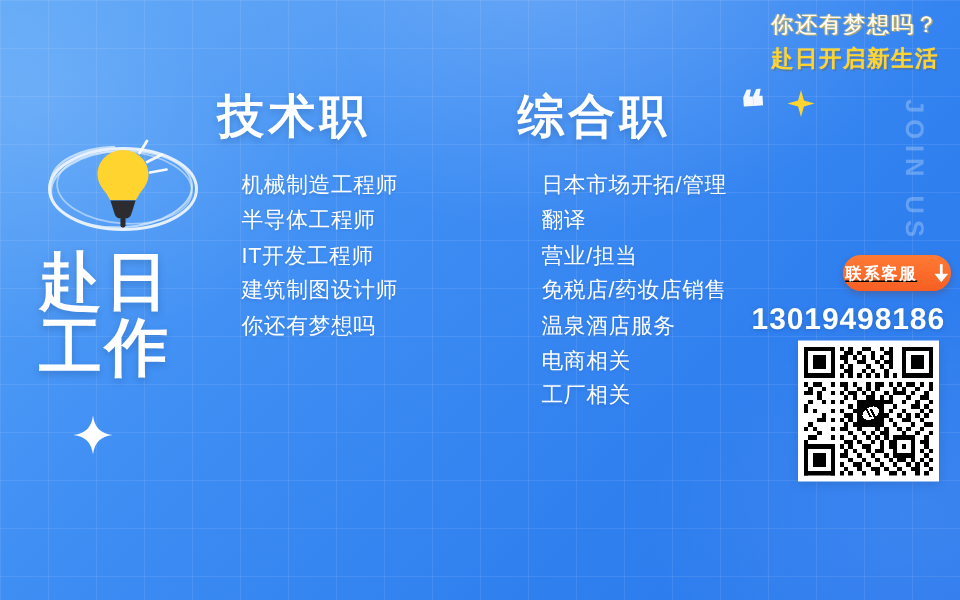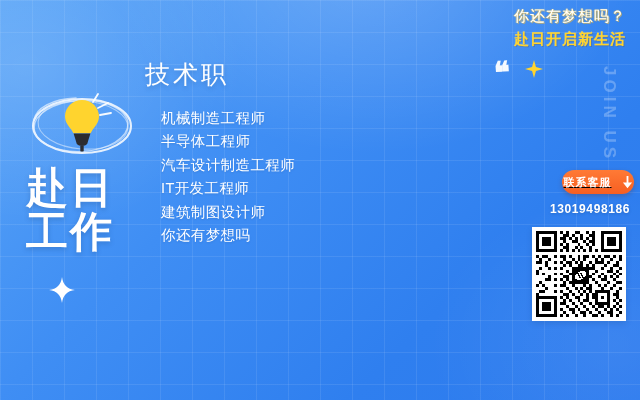--- a/index.html
+++ b/index.html
@@ -70,21 +70,21 @@
     letter-spacing:2px;
     text-shadow:0 2px 5px rgba(20,60,120,.28);
   }
   .maintitle span{display:block;}
 
   
   .col{position:absolute;top:62px;}
   .col.tech{left:145px;}
   .col.gen{left:345px;}
   .colhead{
-    color:#ffffff;font-weight:normal;font-size:25px;letter-spacing:3px;
+    color:#ffffff;font-weight:bold;font-size:31px;letter-spacing:3px;
     margin:0 0 20px 0;line-height:1;
     text-shadow:0 2px 4px rgba(20,60,120,.25);
   }
   .collist{list-style:none;margin:16px;padding:0;}
   .collist li{
     color:#ffffff;font-size:14.5px;line-height:23.4px;letter-spacing:.4px;
     white-space:nowrap;
     text-shadow:0 1px 2px rgba(20,60,120,.18);
   }
 
@@ -96,21 +96,21 @@
     box-shadow:0 2px 5px rgba(120,40,0,.28);
     display:flex;align-items:center;justify-content:center;gap:10px;text-decoration:underline;
   }
   .cta .ctalabel{
     color:#ffffff;font-size:11px;font-weight:bold;letter-spacing:1px;
   }
   .cta .dl svg{display:block;}
 
   .phone{
     position:absolute;right:10px;top:202px;
-    color:#ffffff;font-size:12px;font-weight:bold;letter-spacing:.6px;
+    color:#ffffff;font-size:20px;font-weight:bold;letter-spacing:.6px;
     text-shadow:0 1px 3px rgba(20,60,120,.30);
   }
 
   .qr{
     position:absolute;right:14px;top:227px;
     width:94px;height:94px;background:#ffffff;padding:4px;box-sizing:border-box;
     box-shadow:0 2px 6px rgba(20,60,120,.20);
   }
   .qr svg{display:block;width:100%;height:100%;}
 </style>
@@ -163,27 +163,38 @@
   <div class="maintitle">
     <span>赴日</span>
     <span>工作</span>
   </div>
 
   <div class="col tech">
     <div class="colhead">技术职</div>
     <ul class="collist">
       <li>机械制造工程师</li>
       <li>半导体工程师</li>
-      <li>汽车设计制造工程师</li>
       <li>IT开发工程师</li>
       <li>建筑制图设计师</li>
       <li>你还有梦想吗</li>
     </ul>
   </div>
 
+  <div class="col gen">
+    <div class="colhead">综合职</div>
+    <ul class="collist">
+      <li>日本市场开拓/管理</li>
+      <li>翻译</li>
+      <li>营业/担当</li>
+      <li>免税店/药妆店销售</li>
+      <li>温泉酒店服务</li>
+      <li>电商相关</li>
+      <li>工厂相关</li>
+    </ul>
+  </div>
 
   <div class="cta">
     <span class="ctalabel">联系客服</span>
     <span class="dl">
       <svg width="11" height="13" viewBox="0 0 12 14" aria-hidden="true">
         <path d="M5 0 H7 V7 H11 L6 13.2 L1 7 H5 Z" fill="#ffffff"></path>
       </svg>
     </span>
   </div>
 

